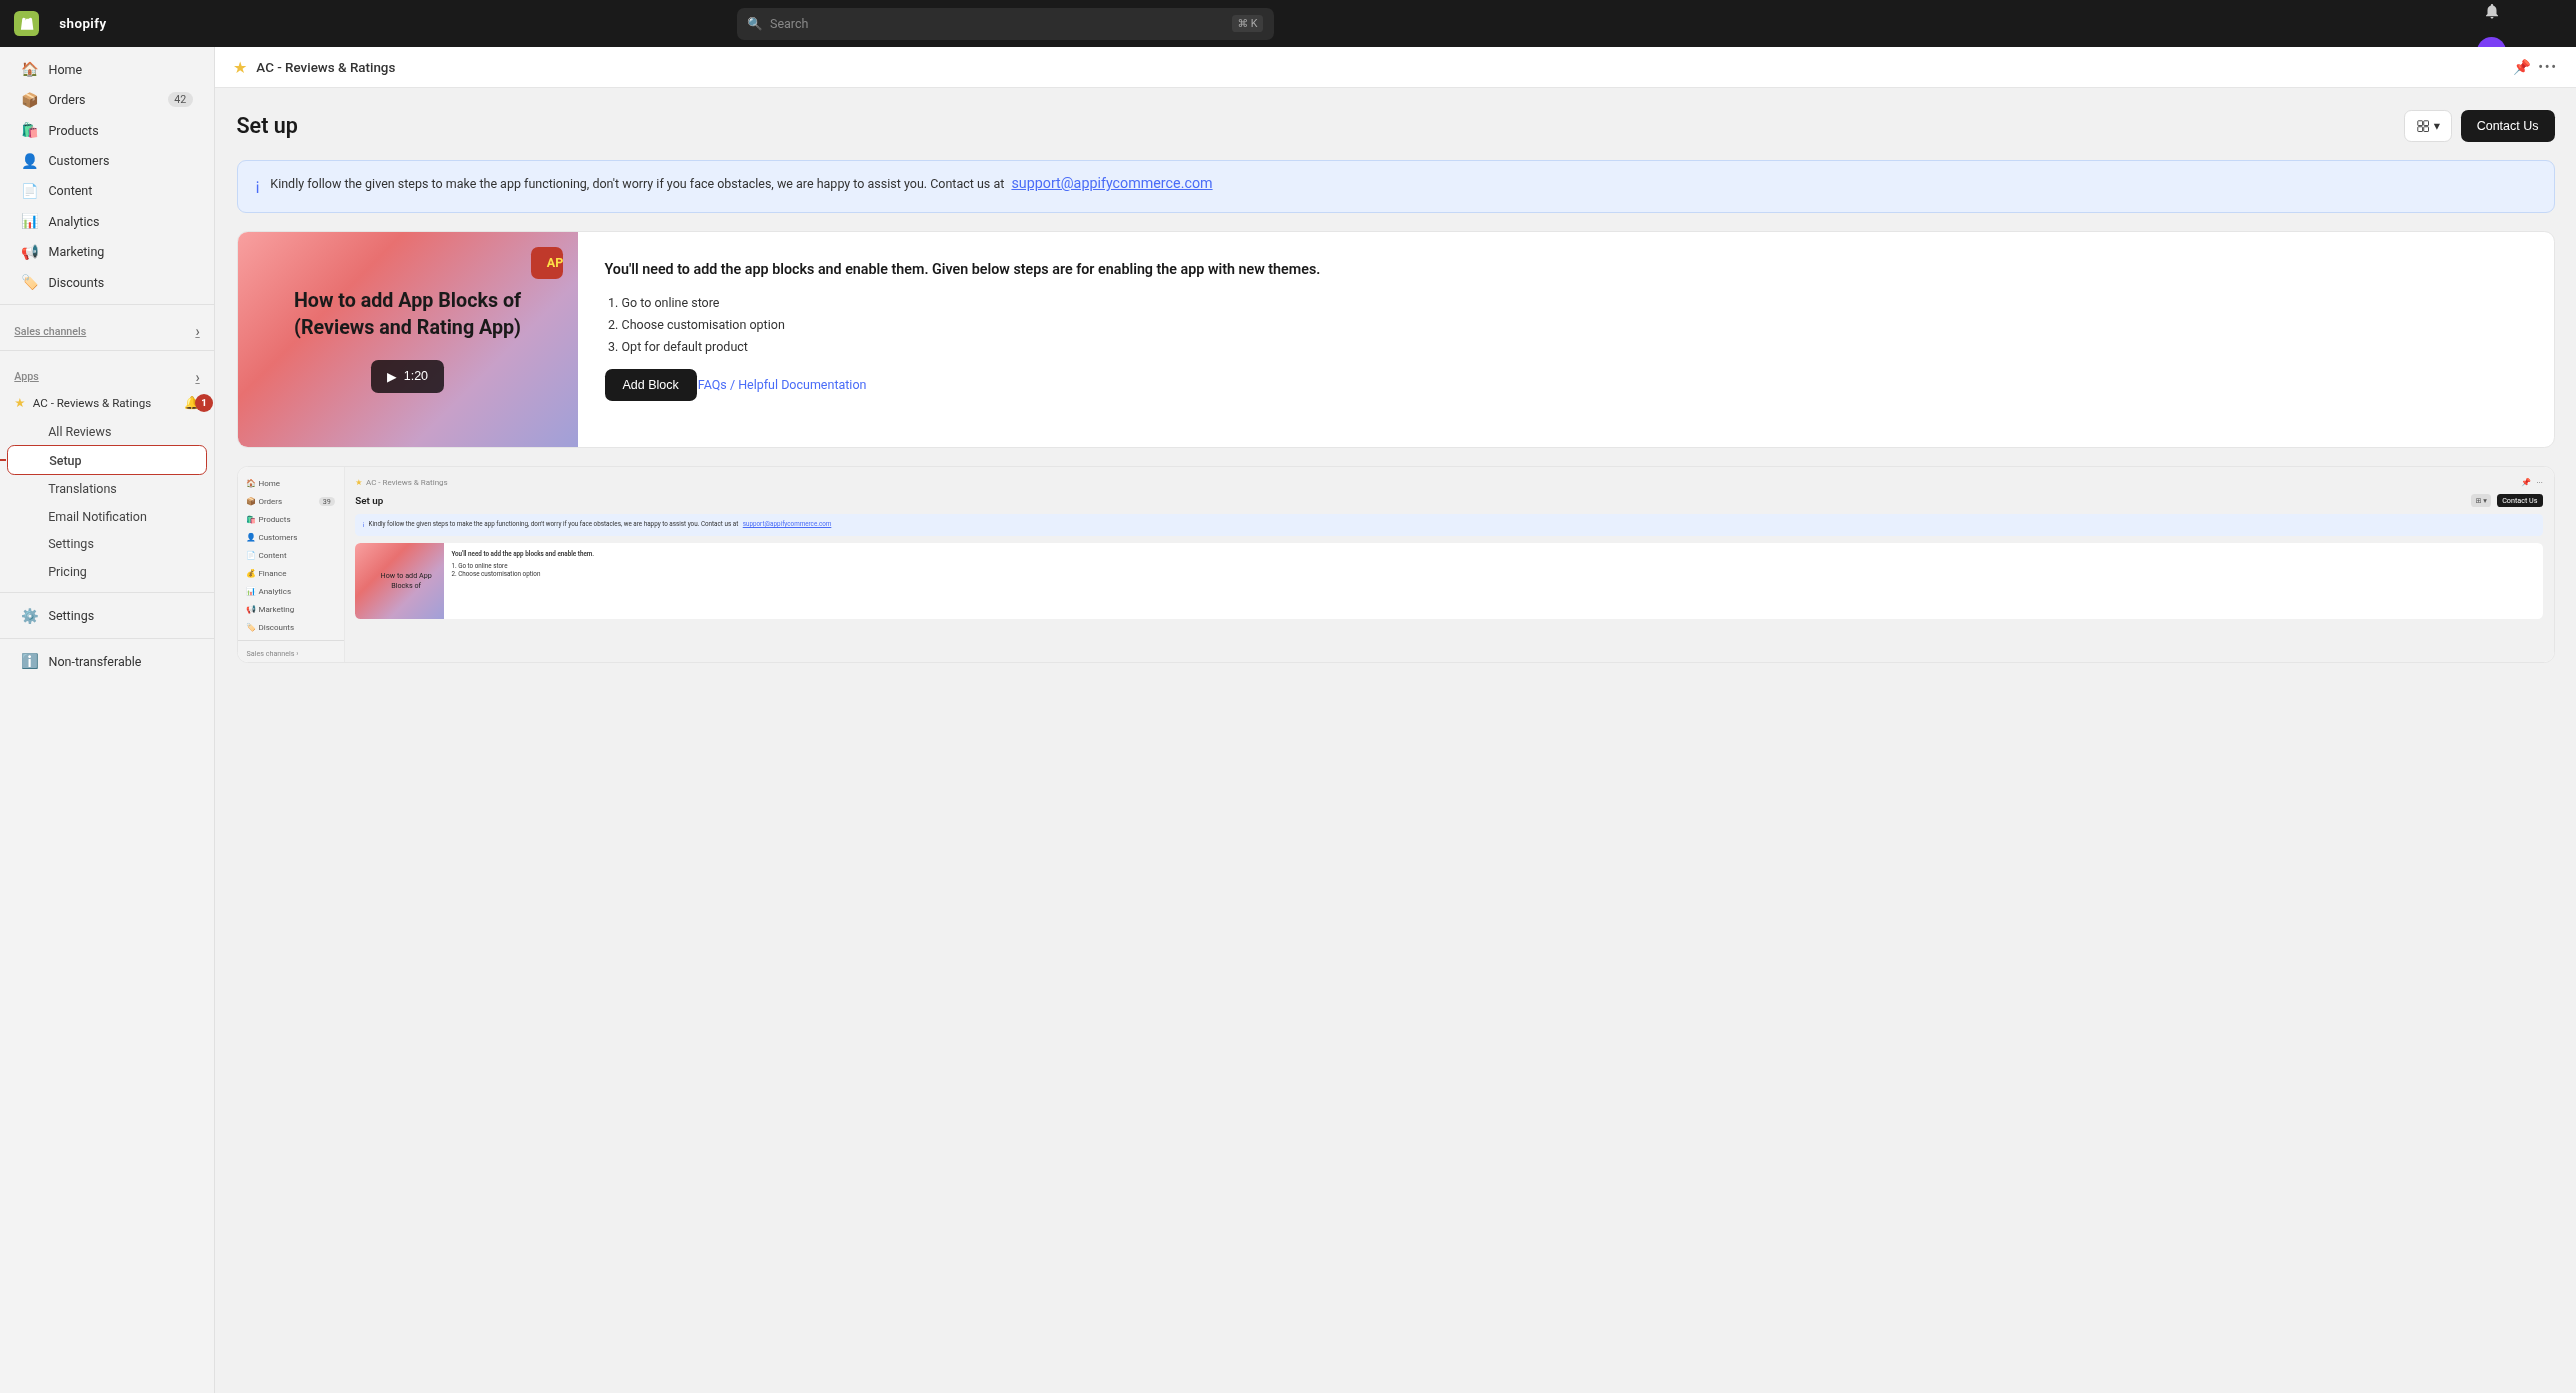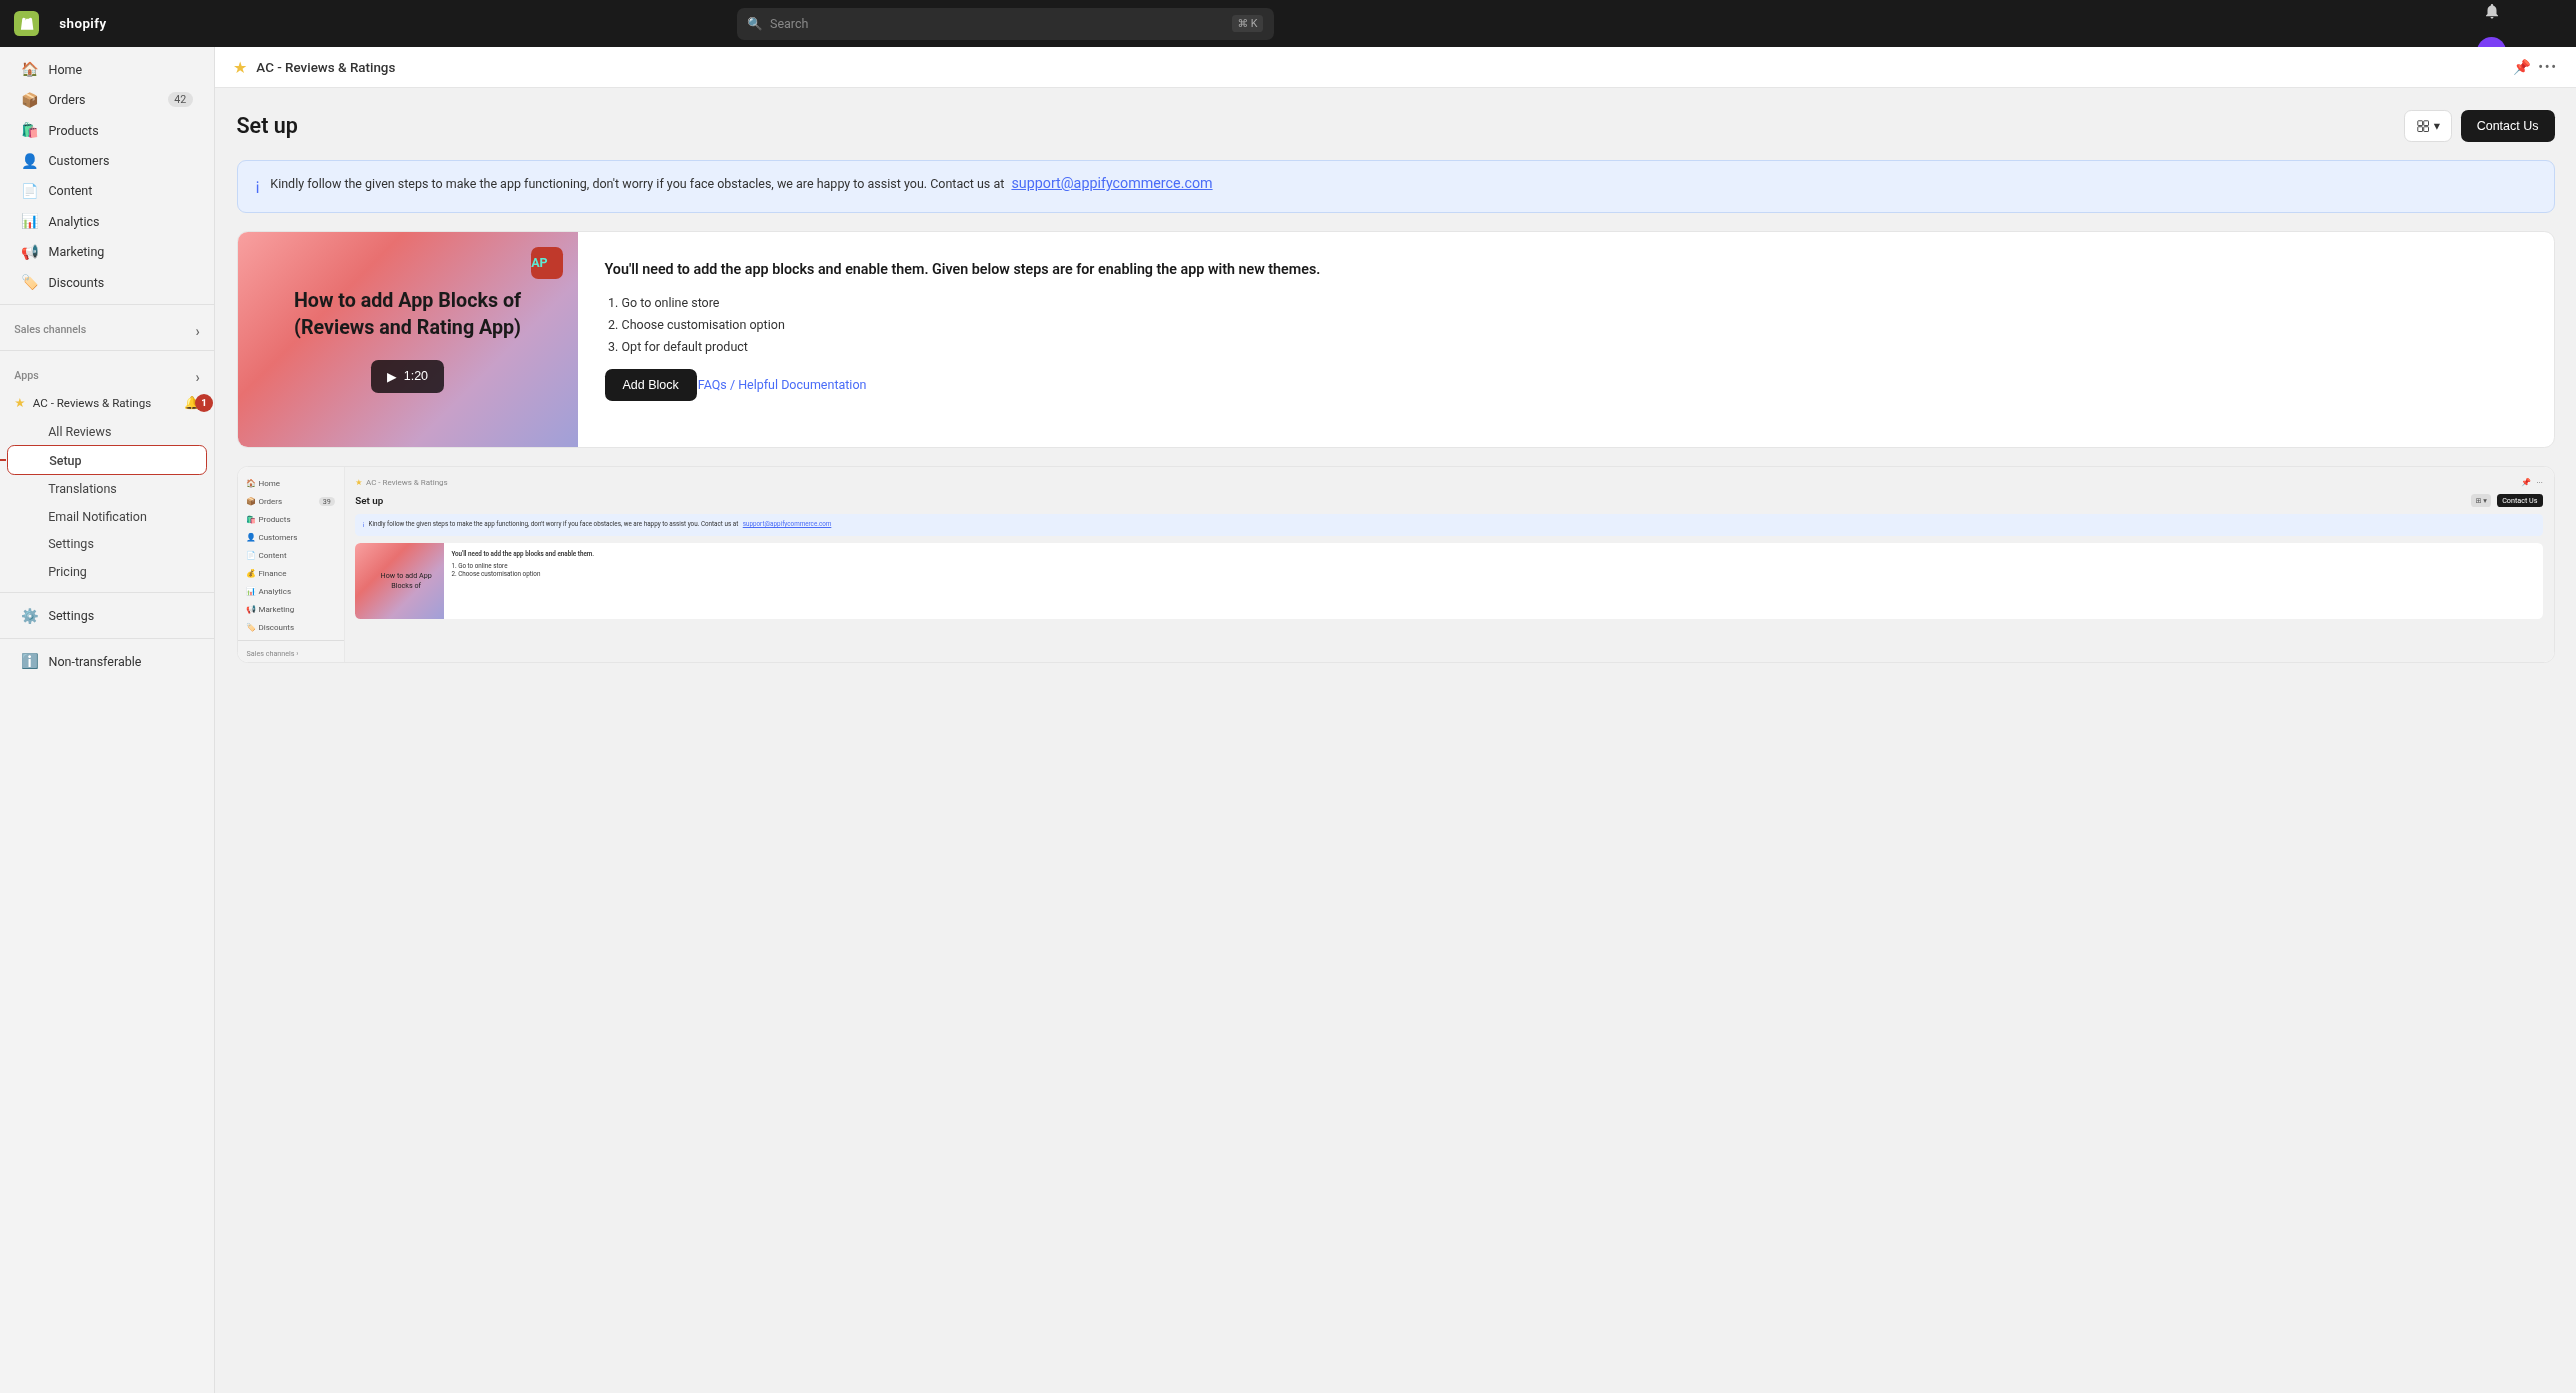--- a/index.html
+++ b/index.html
@@ -108,21 +108,23 @@
       padding: 0.9px 6.3px;
       font-size: 10.7px;
       color: #555;
     }
     .sidebar-section-title {
       font-size: 10.7px;
       color: #888;
       padding: 10.7px 14.3px 3.6px;
       font-weight: 500;
       display: flex;
+      align-items: center;
       justify-content: space-between;
+      text-decoration: underline;
     }
     .sidebar-sub-item {
       display: flex;
       align-items: flex-start;
       gap: 9px;
       padding: 6.3px 14.3px 6.3px 41px;
       font-size: 12.5px;
       color: #444;
       cursor: pointer;
       border-radius: 5.4px;
@@ -224,22 +226,22 @@
       position: relative;
       min-height: 215px;
     }
     .video-logo {
       position: absolute;
       top: 14.3px;
       right: 14.3px;
       width: 32px; height: 32px;
       background: #c0392b;
       border-radius: 7.2px;
-      display: flex; align-items: center; justify-content: flex-start;
-      color: #5eead4; font-size: 12.5px; font-weight: 700;
+      display: flex; align-items: center; justify-content: flex-end;
+      color: #fde047; font-size: 12.5px; font-weight: 700;
     }
     .video-title {
       font-size: 19.7px;
       font-weight: 700;
       color: #1a1a1a;
       text-align: center;
       line-height: 1.4;
     }
     .play-btn {
       margin-top: 18px;

